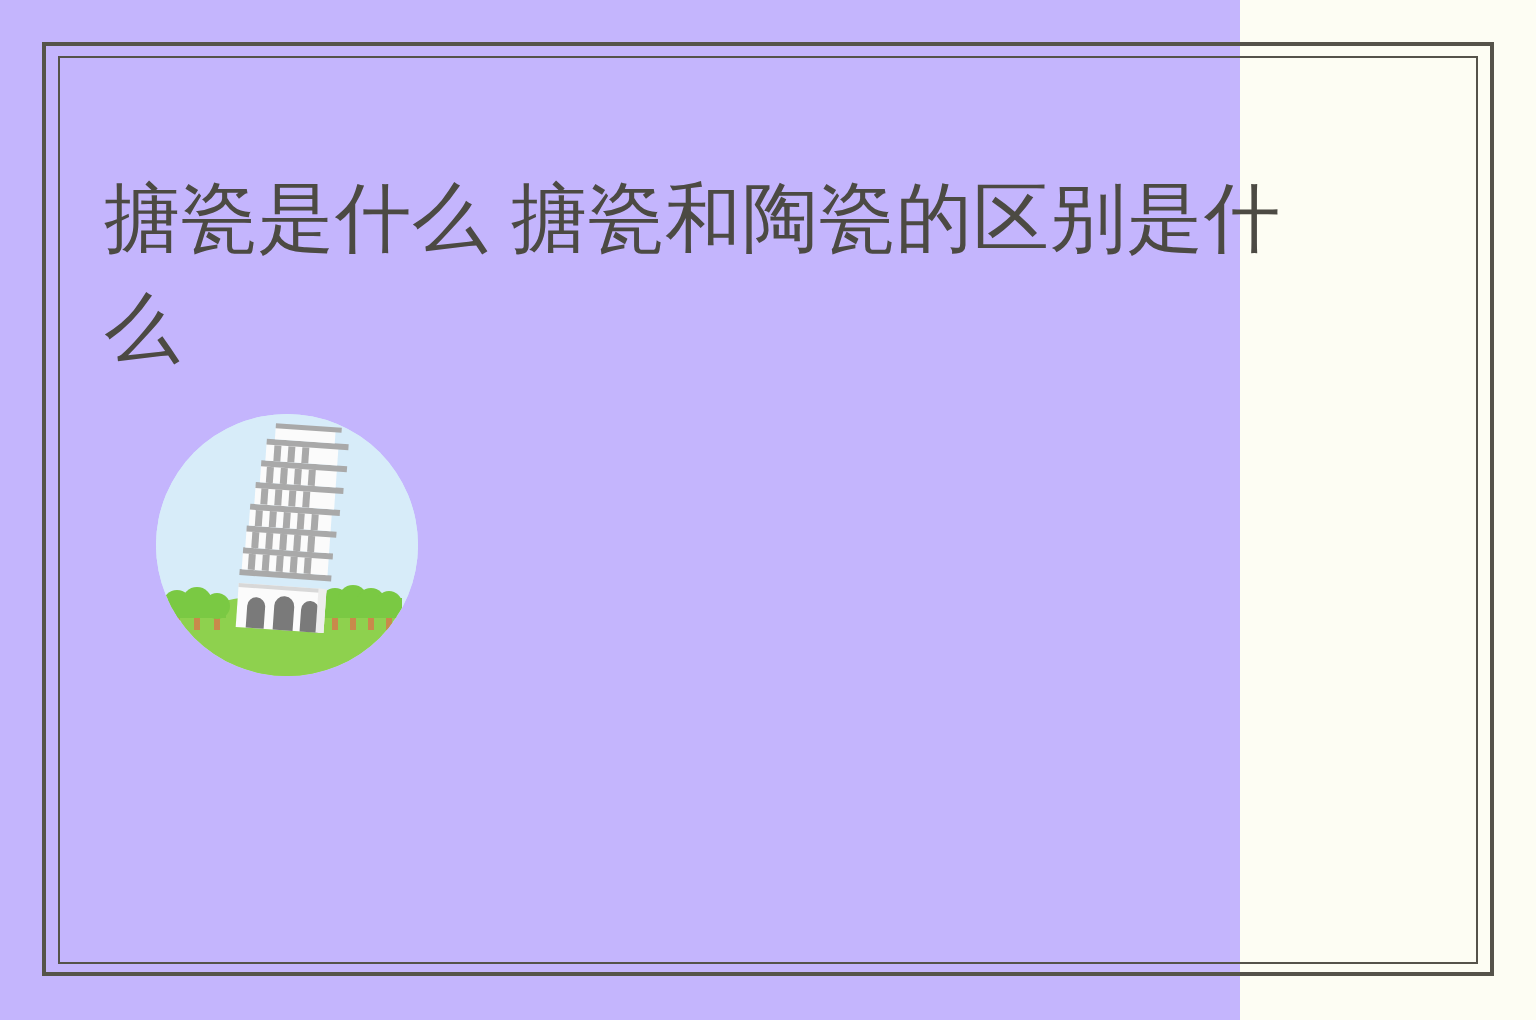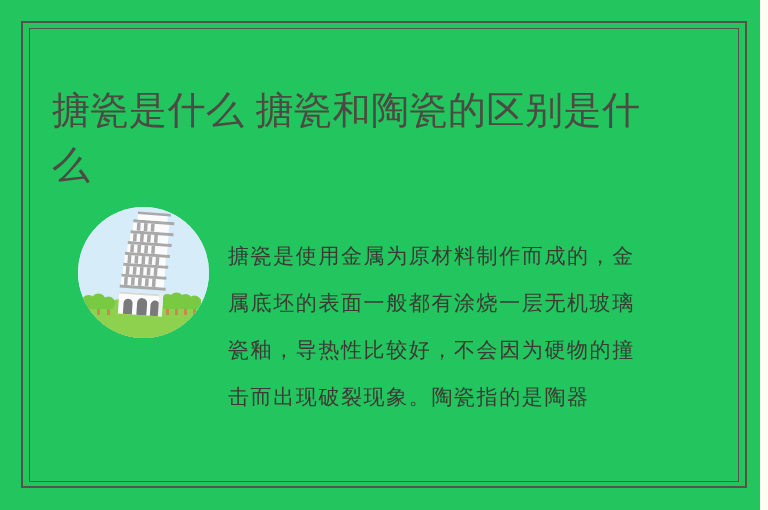--- a/index.html
+++ b/index.html
@@ -9,23 +9,23 @@
   body {
     width: 768px;
     height: 510px;
     background: #fdfdf3;
     font-family: "Liberation Sans", sans-serif;
     overflow: hidden;
   }
 
   .page {
     position: relative;
-    width: 760px;
+    width: 620px;
     height: 510px;
-    background: #22c55e;
+    background: #c4b5fd;
   }
 
   
   .frame-outer {
     position: absolute;
     left: 21px;
     top: 21px;
     width: 726px;
     height: 467px;
     border: 2px solid #55534a;
@@ -182,15 +182,14 @@
         <rect x="49" y="13" width="41" height="3" fill="#a9a9a9"></rect>
 
         <rect x="53" y="7" width="30" height="6" fill="#fbfbfb"></rect>
         <rect x="53" y="5" width="33" height="2.5" fill="#a9a9a9"></rect>
 
         <rect x="80" y="86" width="4" height="22" fill="#ededed"></rect>
       </g>
     </svg>
   </div>
 
-  <p class="body-text">搪瓷是使用金属为原材料制作而成的，金属底坯的表面一般都有涂烧一层无机玻璃瓷釉，导热性比较好，不会因为硬物的撞击而出现破裂现象。陶瓷指的是陶器</p>
 
 </div>
 
 </body></html>

